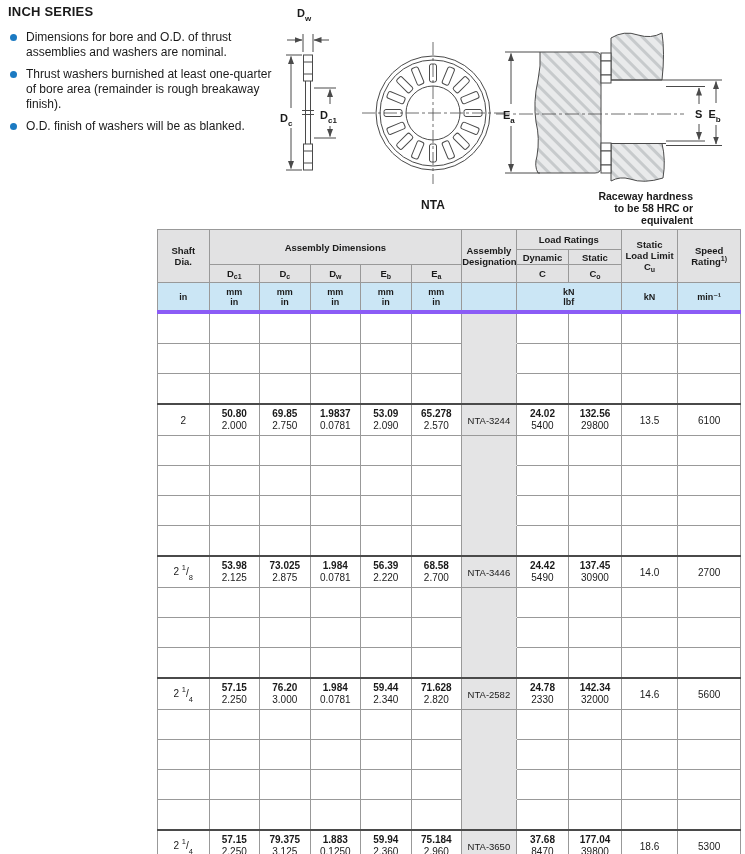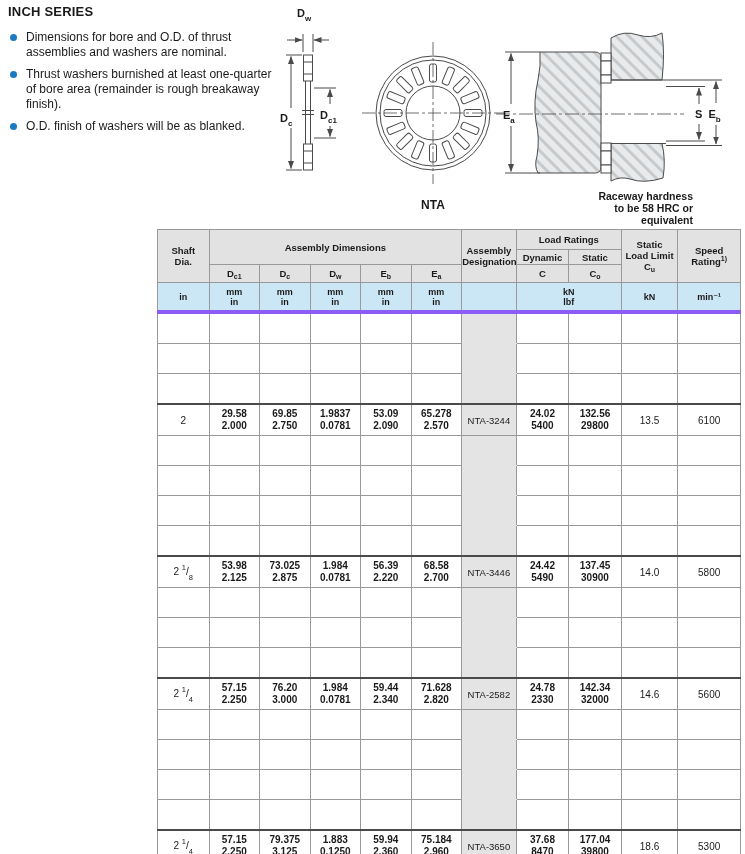--- a/index.html
+++ b/index.html
@@ -26,21 +26,21 @@
     padding:0;overflow:hidden}
   .spec-table thead th{background:#e2e2e3;font-size:9.5px;font-weight:bold;line-height:11px}
   .h-r1 th{height:19px}.h-r2 th{height:14px}.h-r3 th{height:17px}
   .unit-row td{background:#cbe6f5;font-size:9px;font-weight:bold;line-height:10px;height:27px;
     border-bottom:4px solid #8b5cf6}
   tbody tr.empty-row td{height:29px}
   tbody tr.data-row td{height:30px;border-top:2px solid #4a4a4a}
   td.c-desig{background:#e4e4e5;font-size:9.5px}
   tr.empty-row td.c-desig{border-top:1px solid #e4e4e5;border-bottom:1px solid #e4e4e5}
   .mm-val{display:block;font-weight:bold;line-height:12px}
-  .in-val{display:block;font-weight:bold;line-height:12px}
+  .in-val{display:block;font-weight:normal;line-height:12px}
   .single-val{font-weight:normal}
   .sub{font-size:7px;position:relative;top:2px;font-weight:bold}
   .suph{font-size:7px;position:relative;top:-4px}
   .frac sup{font-size:7.5px;position:relative;top:-1px;vertical-align:super}
   .frac sub{font-size:7.5px;position:relative;top:2px}
   .th-line{display:block}
 </style>
 </head>
 <body>
 
@@ -334,21 +334,21 @@
         <td></td>
         <td class="c-desig"></td>
         <td></td>
         <td></td>
         <td></td>
         <td></td>
       </tr>
       <tr class="data-row">
         <td>2</td>
         <td>
-          <span class="mm-val">29.58</span>
+          <span class="mm-val">50.80</span>
           <span class="in-val">2.000</span>
         </td>
         <td>
           <span class="mm-val">69.85</span>
           <span class="in-val">2.750</span>
         </td>
         <td>
           <span class="mm-val">1.9837</span>
           <span class="in-val">0.0781</span>
         </td>
@@ -449,21 +449,21 @@
         <td class="c-desig"><span>NTA-3446</span></td>
         <td>
           <span class="mm-val">24.42</span>
           <span class="in-val">5490</span>
         </td>
         <td>
           <span class="mm-val">137.45</span>
           <span class="in-val">30900</span>
         </td>
         <td><span class="single-val">14.0</span></td>
-        <td><span class="single-val">5800</span></td>
+        <td><span class="single-val">2700</span></td>
       </tr>
       <tr class="empty-row">
         <td></td>
         <td></td>
         <td></td>
         <td></td>
         <td></td>
         <td></td>
         <td class="c-desig"></td>
         <td></td>

